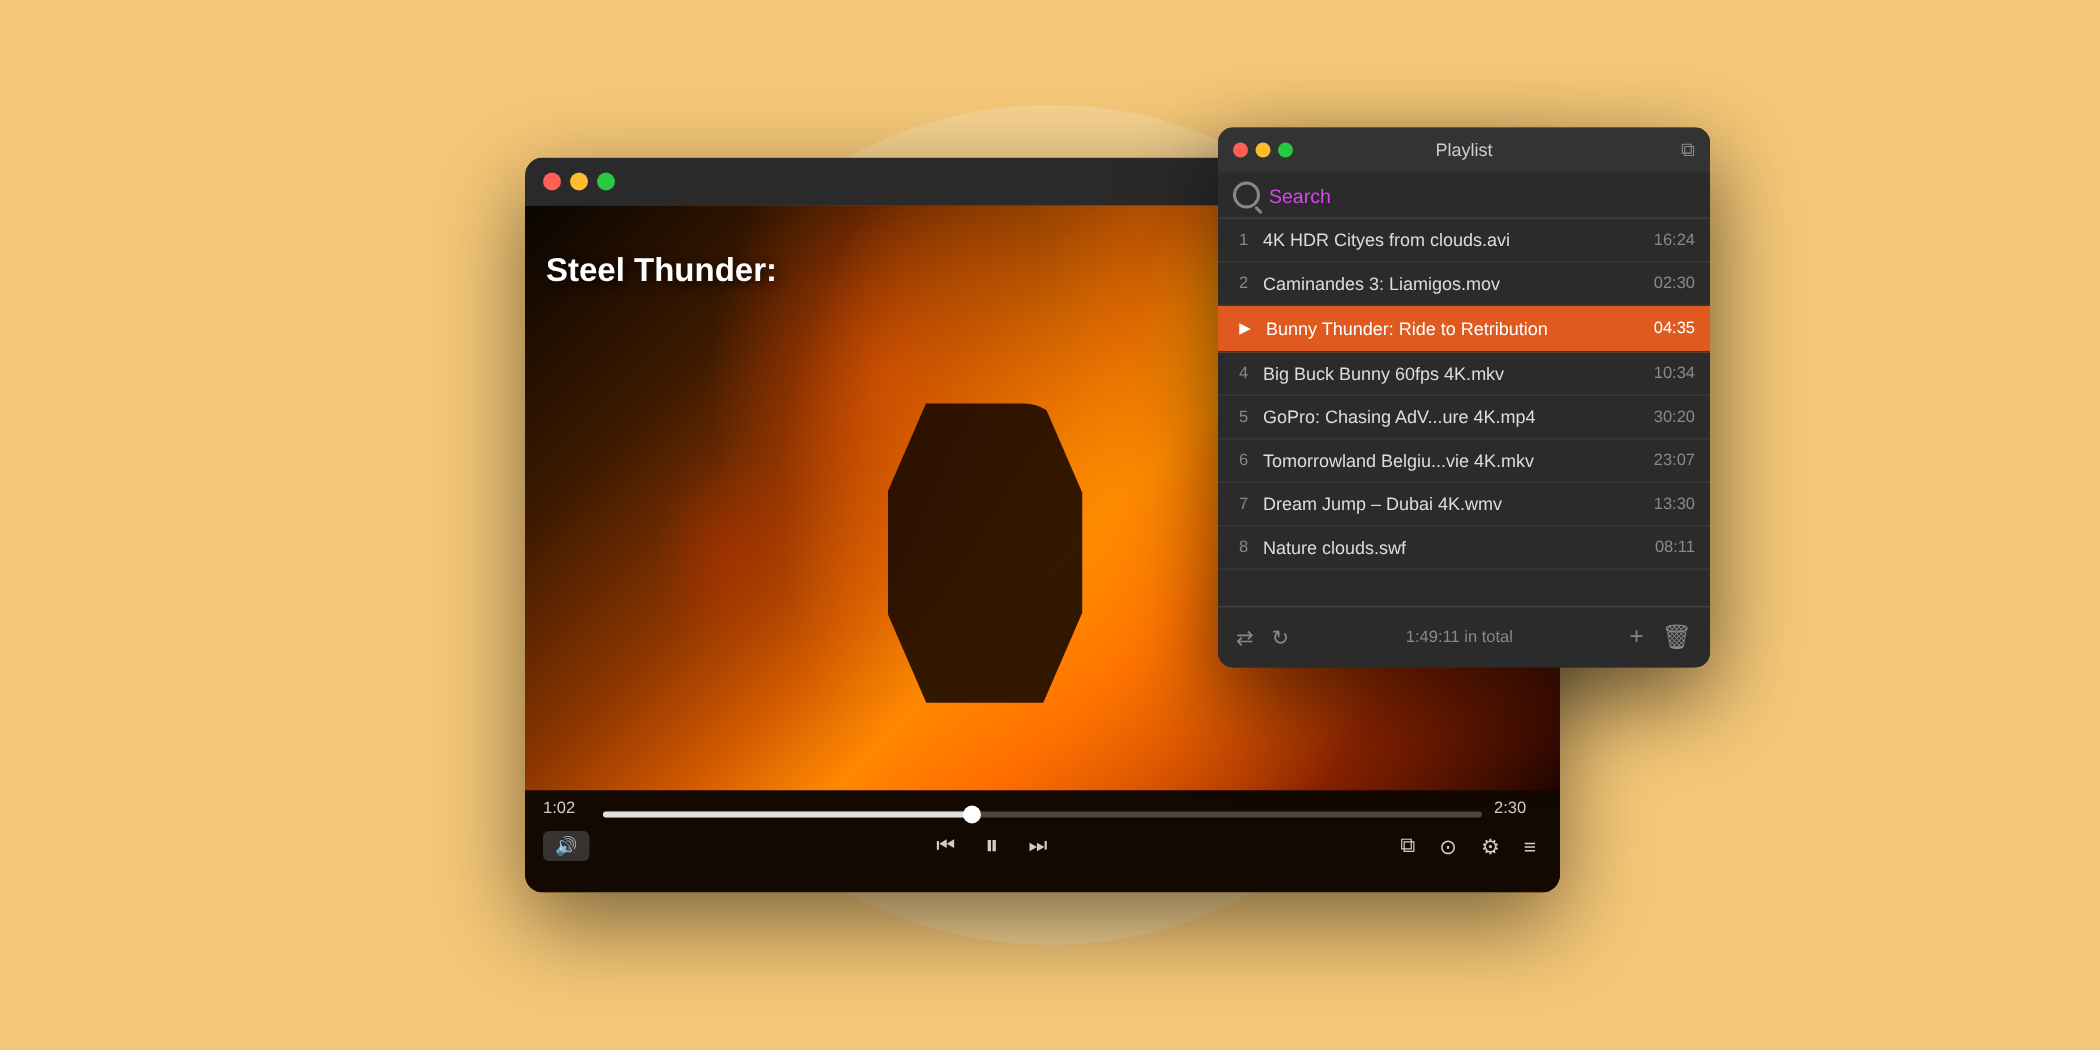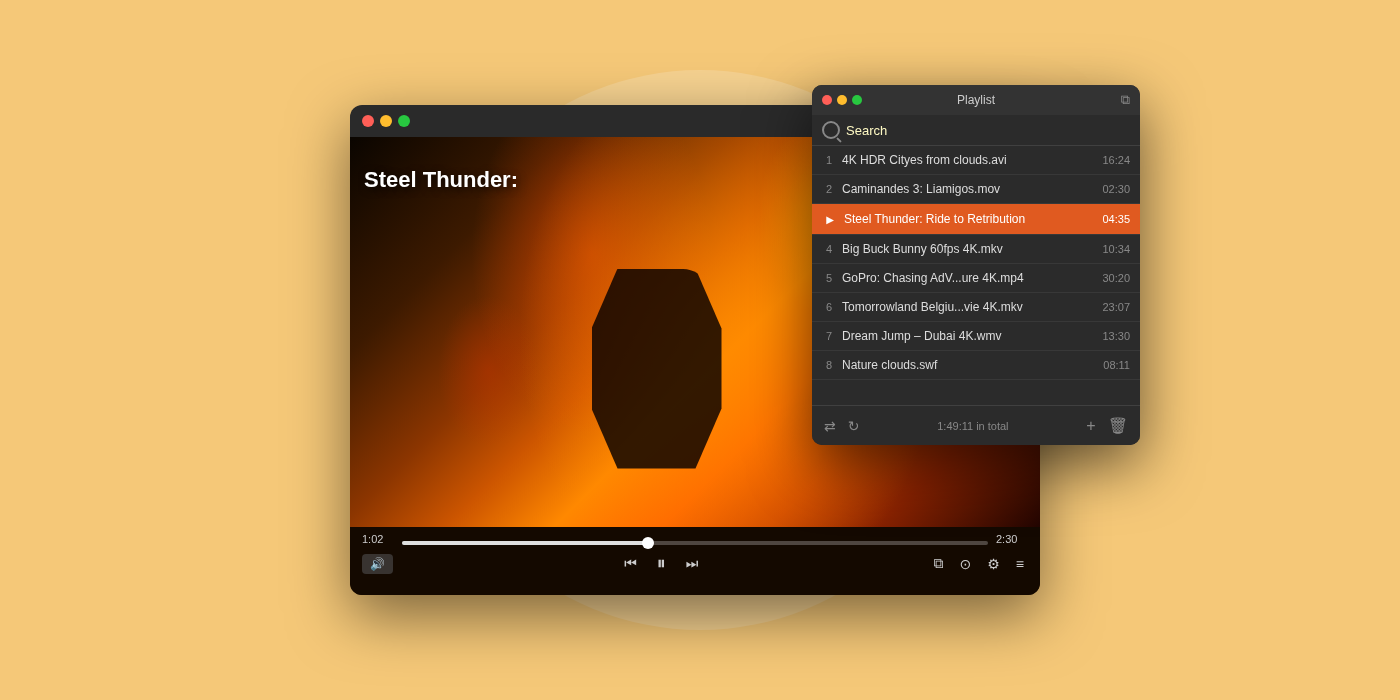--- a/index.html
+++ b/index.html
@@ -300,21 +300,21 @@
       bottom: -4px;
       right: -4px;
       width: 6px;
       height: 2px;
       background: #888;
       transform: rotate(45deg);
       border-radius: 1px;
     }
 
     .search-text {
-      color: #fef9c3;
+      color: #d946ef;
       font-size: 13px;
     }
 
     
     .playlist-items {
       flex: 1;
       overflow-y: auto;
     }
 
     .playlist-item {
@@ -482,21 +482,21 @@
     </div>
         <div class="playlist-item">
       <span class="item-num">2</span>
 
       <span class="item-name">Caminandes 3: Liamigos.mov</span>
       <span class="item-duration">02:30</span>
     </div>
         <div class="playlist-item active">
 
       <span class="play-icon-small">▶</span>
-      <span class="item-name">Steel Thunder: Ride to Retribution</span>
+      <span class="item-name">Bunny Thunder: Ride to Retribution</span>
       <span class="item-duration">04:35</span>
     </div>
         <div class="playlist-item">
       <span class="item-num">4</span>
 
       <span class="item-name">Big Buck Bunny 60fps 4K.mkv</span>
       <span class="item-duration">10:34</span>
     </div>
         <div class="playlist-item">
       <span class="item-num">5</span>

